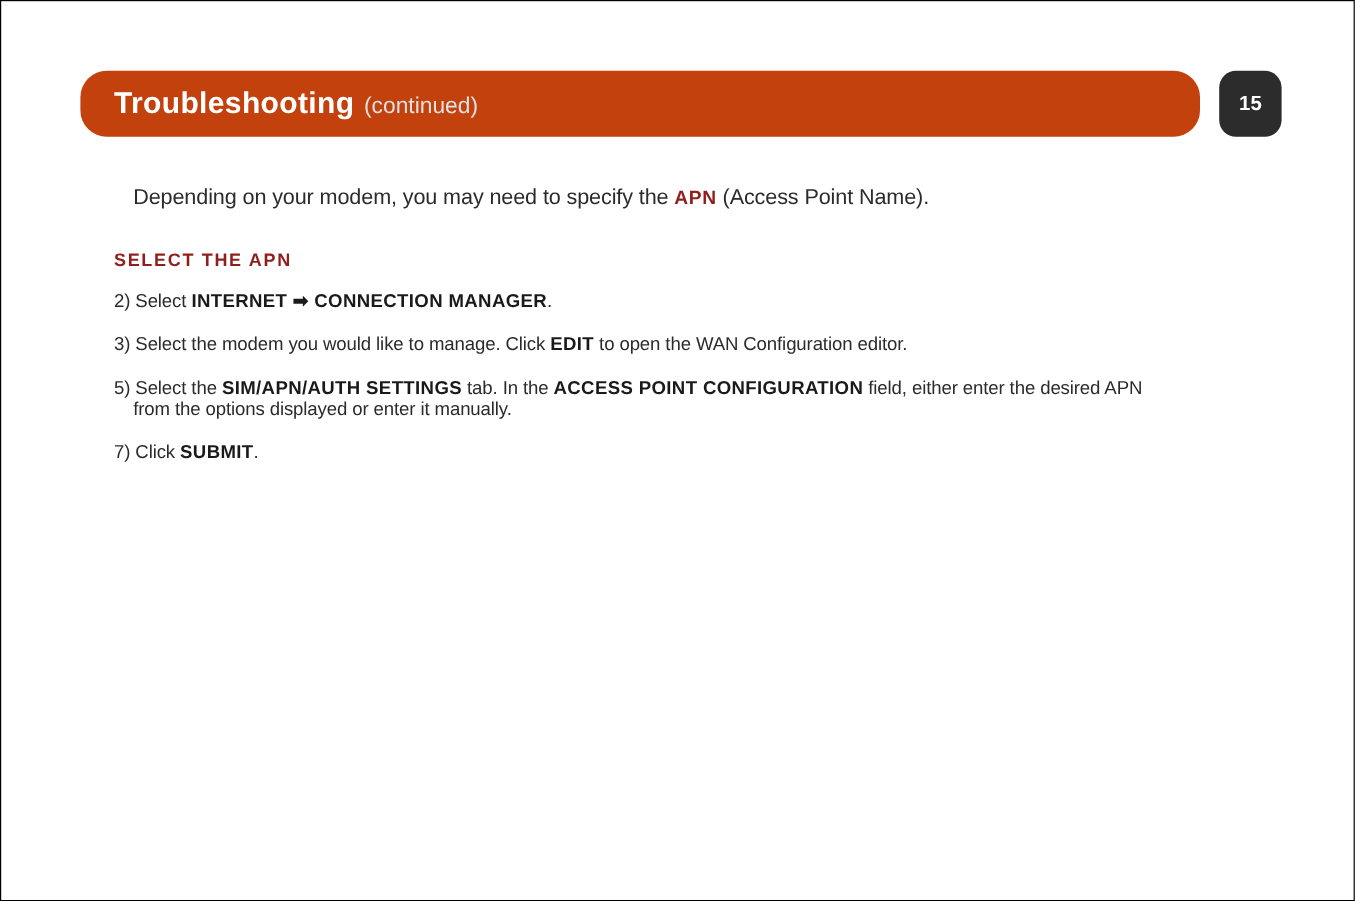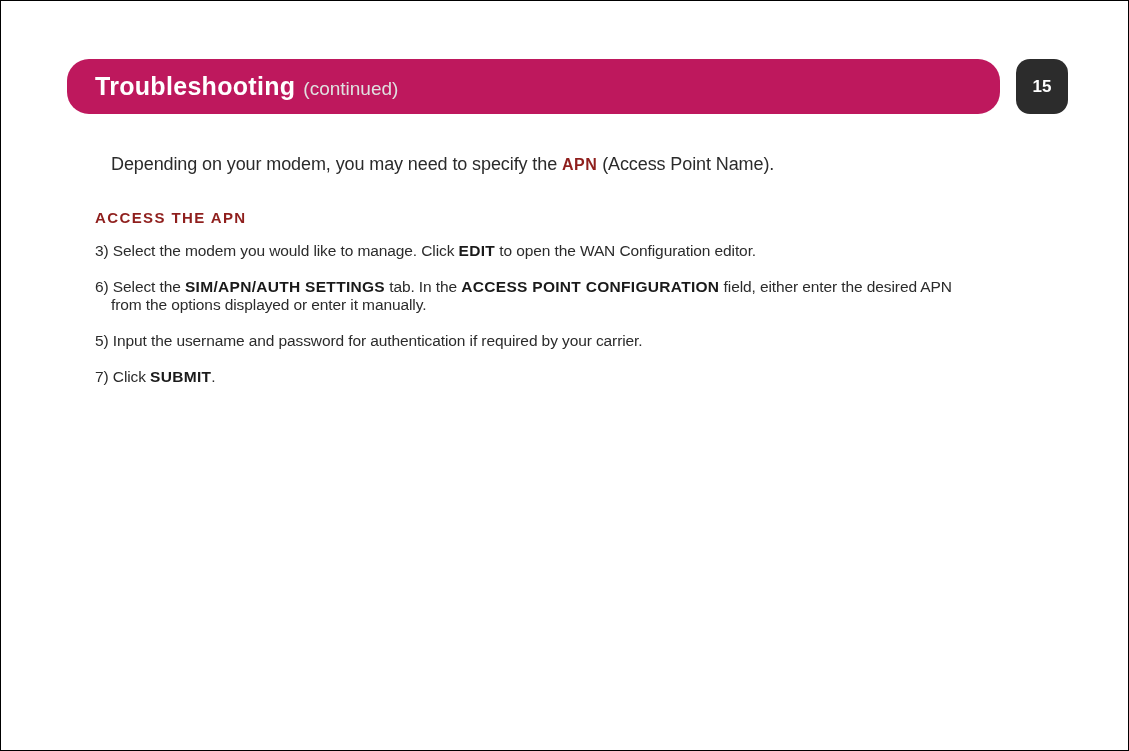--- a/index.html
+++ b/index.html
@@ -17,21 +17,21 @@
       padding: 58px 60px 40px 66px;
     }
     .header-row {
       display: flex;
       align-items: stretch;
       gap: 16px;
       margin-bottom: 40px;
     }
     .header-bar {
       flex: 1;
-      background: #be185d;
+      background: #c2410c;
       border-radius: 22px;
       padding: 13px 28px;
       display: flex;
       align-items: baseline;
       gap: 8px;
     }
     .header-title {
       font-weight: 800;
       font-size: 25px;
       color: #fff;
@@ -114,32 +114,34 @@
     <span class="page-number">15</span>
   </div>
 </div>
 
 <div class="content">
 
   <p class="intro">
     <span>Depending on your modem, you may need to specify the </span><span class="apn-highlight">APN</span><span> (Access Point Name).</span>
   </p>
 
-  <h3 class="section-heading">ACCESS THE APN</h3>
+  <h3 class="section-heading">SELECT THE APN</h3>
 
 
+  <p class="step">
+    <span>2) Select </span><span class="b">INTERNET</span><span class="b arrow"> ➡ </span><span class="b">CONNECTION MANAGER</span><span>.</span>
+  </p>
 
   <p class="step">
     <span>3) Select the modem you would like to manage. Click </span><span class="b">EDIT</span><span> to open the WAN Configuration editor.</span>
   </p>
 
   <p class="step">
-    <span>6) Select the </span><span class="b">SIM/APN/AUTH SETTINGS</span><span> tab. In the </span><span class="b">ACCESS POINT CONFIGURATION</span><span> field, either enter the desired APN</span><br>
+    <span>5) Select the </span><span class="b">SIM/APN/AUTH SETTINGS</span><span> tab. In the </span><span class="b">ACCESS POINT CONFIGURATION</span><span> field, either enter the desired APN</span><br>
     <span class="step-indent">from the options displayed or enter it manually.</span>
   </p>
 
-  <p class="step">5) Input the username and password for authentication if required by your carrier.</p>
 
   <p class="step">
     <span>7) Click </span><span class="b">SUBMIT</span><span>.</span>
   </p>
 
 </div>
 
 </body></html>

